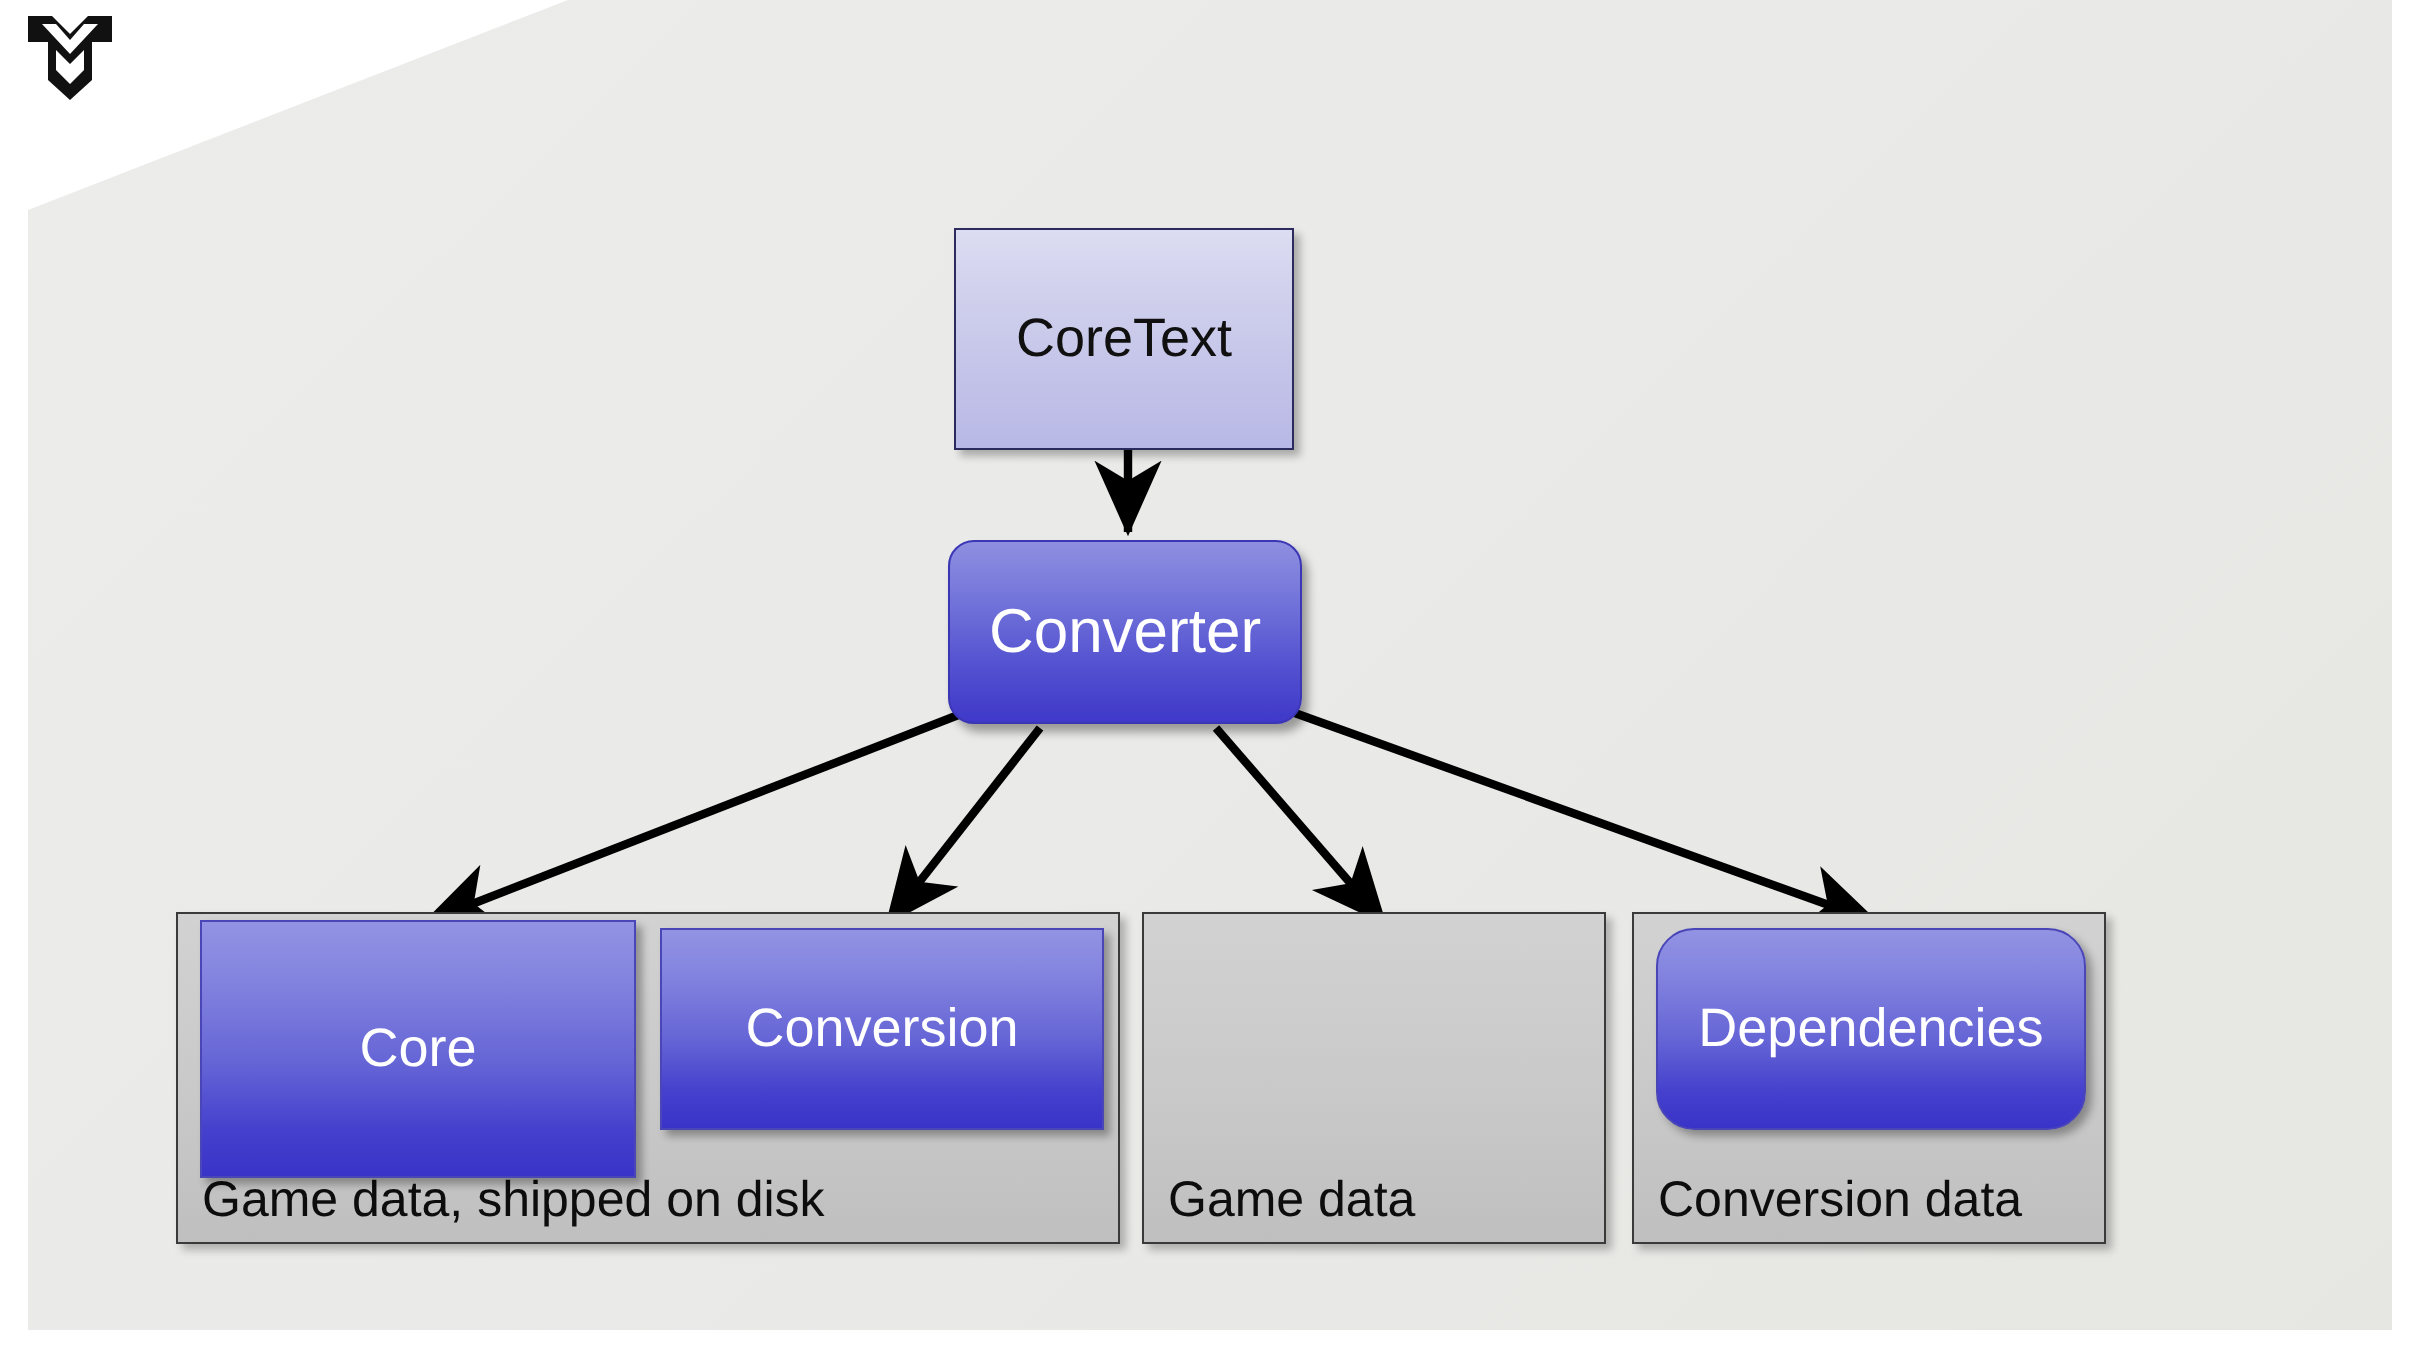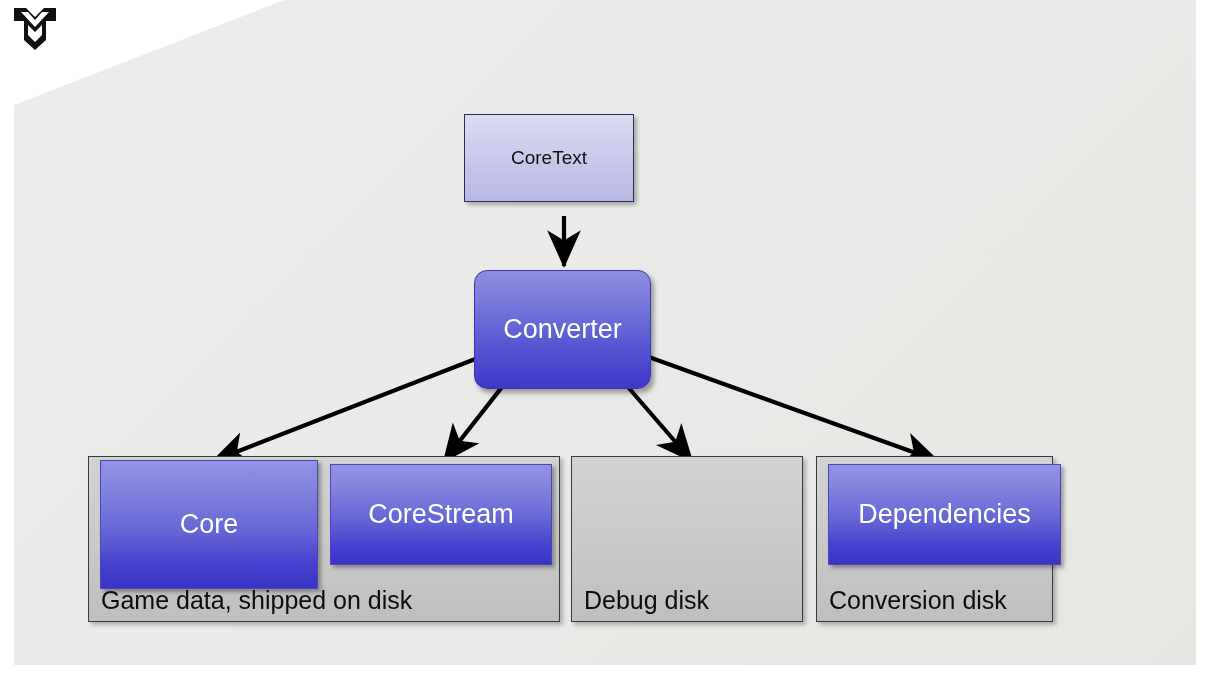--- a/index.html
+++ b/index.html
@@ -68,42 +68,42 @@
     position: absolute;
     box-sizing: border-box;
     display: flex;
     align-items: center;
     justify-content: center;
     text-align: center;
   }
 
   
   #node-coretext {
-    left: 464px;
+    left: 477px;
     top: 114px;
     width: 170px;
-    height: 88px;
+    height: 111px;
     background: linear-gradient(to bottom, #dcdcf2 0%, #cdcdec 38%, #b8b8e6 100%);
     border: 1.5px solid #2b2b5e;
     color: #101010;
-    font-size: 19px;
+    font-size: 27px;
     box-shadow: 3px 3px 4px rgba(0,0,0,0.28);
   }
 
   
   #node-converter {
     left: 474px;
     top: 270px;
     width: 177px;
-    height: 119px;
+    height: 92px;
     border-radius: 13px;
     background: linear-gradient(to bottom, #8e8fe0 0%, #7576da 30%, #5452d1 68%, #3f38c9 100%);
     border: 1px solid #3b36b4;
     color: #ffffff;
-    font-size: 27px;
+    font-size: 31px;
     box-shadow: 3px 4px 5px rgba(0,0,0,0.35);
   }
 
   
   .group {
     position: absolute;
     box-sizing: border-box;
     background: linear-gradient(to bottom, #d2d2d2 0%, #c9c9c9 55%, #bfbfbf 100%);
     border: 1.5px solid #3a3a3a;
     box-shadow: 3px 3px 4px rgba(0,0,0,0.25);
@@ -132,21 +132,21 @@
     background: linear-gradient(to bottom, #9293e3 0%, #8384df 22%, #6665d6 55%, #4540cd 82%, #3a33c8 100%);
     border: 1px solid #4a46b8;
     color: #ffffff;
     font-size: 27px;
     white-space: nowrap;
     box-shadow: 3px 3px 4px rgba(0,0,0,0.32);
   }
   #mod-core        { left: 100px; top: 460px; width: 218px; height: 129px; }
   #mod-corestream  { left: 330px; top: 464px; width: 222px; height: 101px; }
   #mod-coredebug   { left: 583px; top: 464px; width: 210px; height: 101px; }
-  #mod-dependencies{ left: 828px; top: 464px; width: 233px; height: 101px; }
+  #mod-dependencies{ left: 828px; top: 464px; width: 215px; height: 101px; border-radius: 19px; }
 
   
   #connectors {
     position: absolute;
     left: 0; top: 0;
     width: 1210px;
     height: 680px;
     pointer-events: none;
   }
 </style>
@@ -183,24 +183,24 @@
   </svg>
 
   <div class="node" id="node-coretext">CoreText</div>
 
   <div class="node" id="node-converter">Converter</div>
 
   <div class="group" id="group-game">
     <span class="group-label">Game data, shipped on disk</span>
   </div>
   <div class="module" id="mod-core">Core</div>
-  <div class="module" id="mod-corestream">CoreStream</div>
+  <div class="module" id="mod-corestream">Conversion</div>
 
   <div class="group" id="group-debug">
-    <span class="group-label">Debug disk</span>
+    <span class="group-label">Game data</span>
   </div>
 
   <div class="group" id="group-conv">
-    <span class="group-label">Conversion disk</span>
+    <span class="group-label">Conversion data</span>
   </div>
   <div class="module" id="mod-dependencies">Dependencies</div>
 
 </div>
 
 </body></html>

